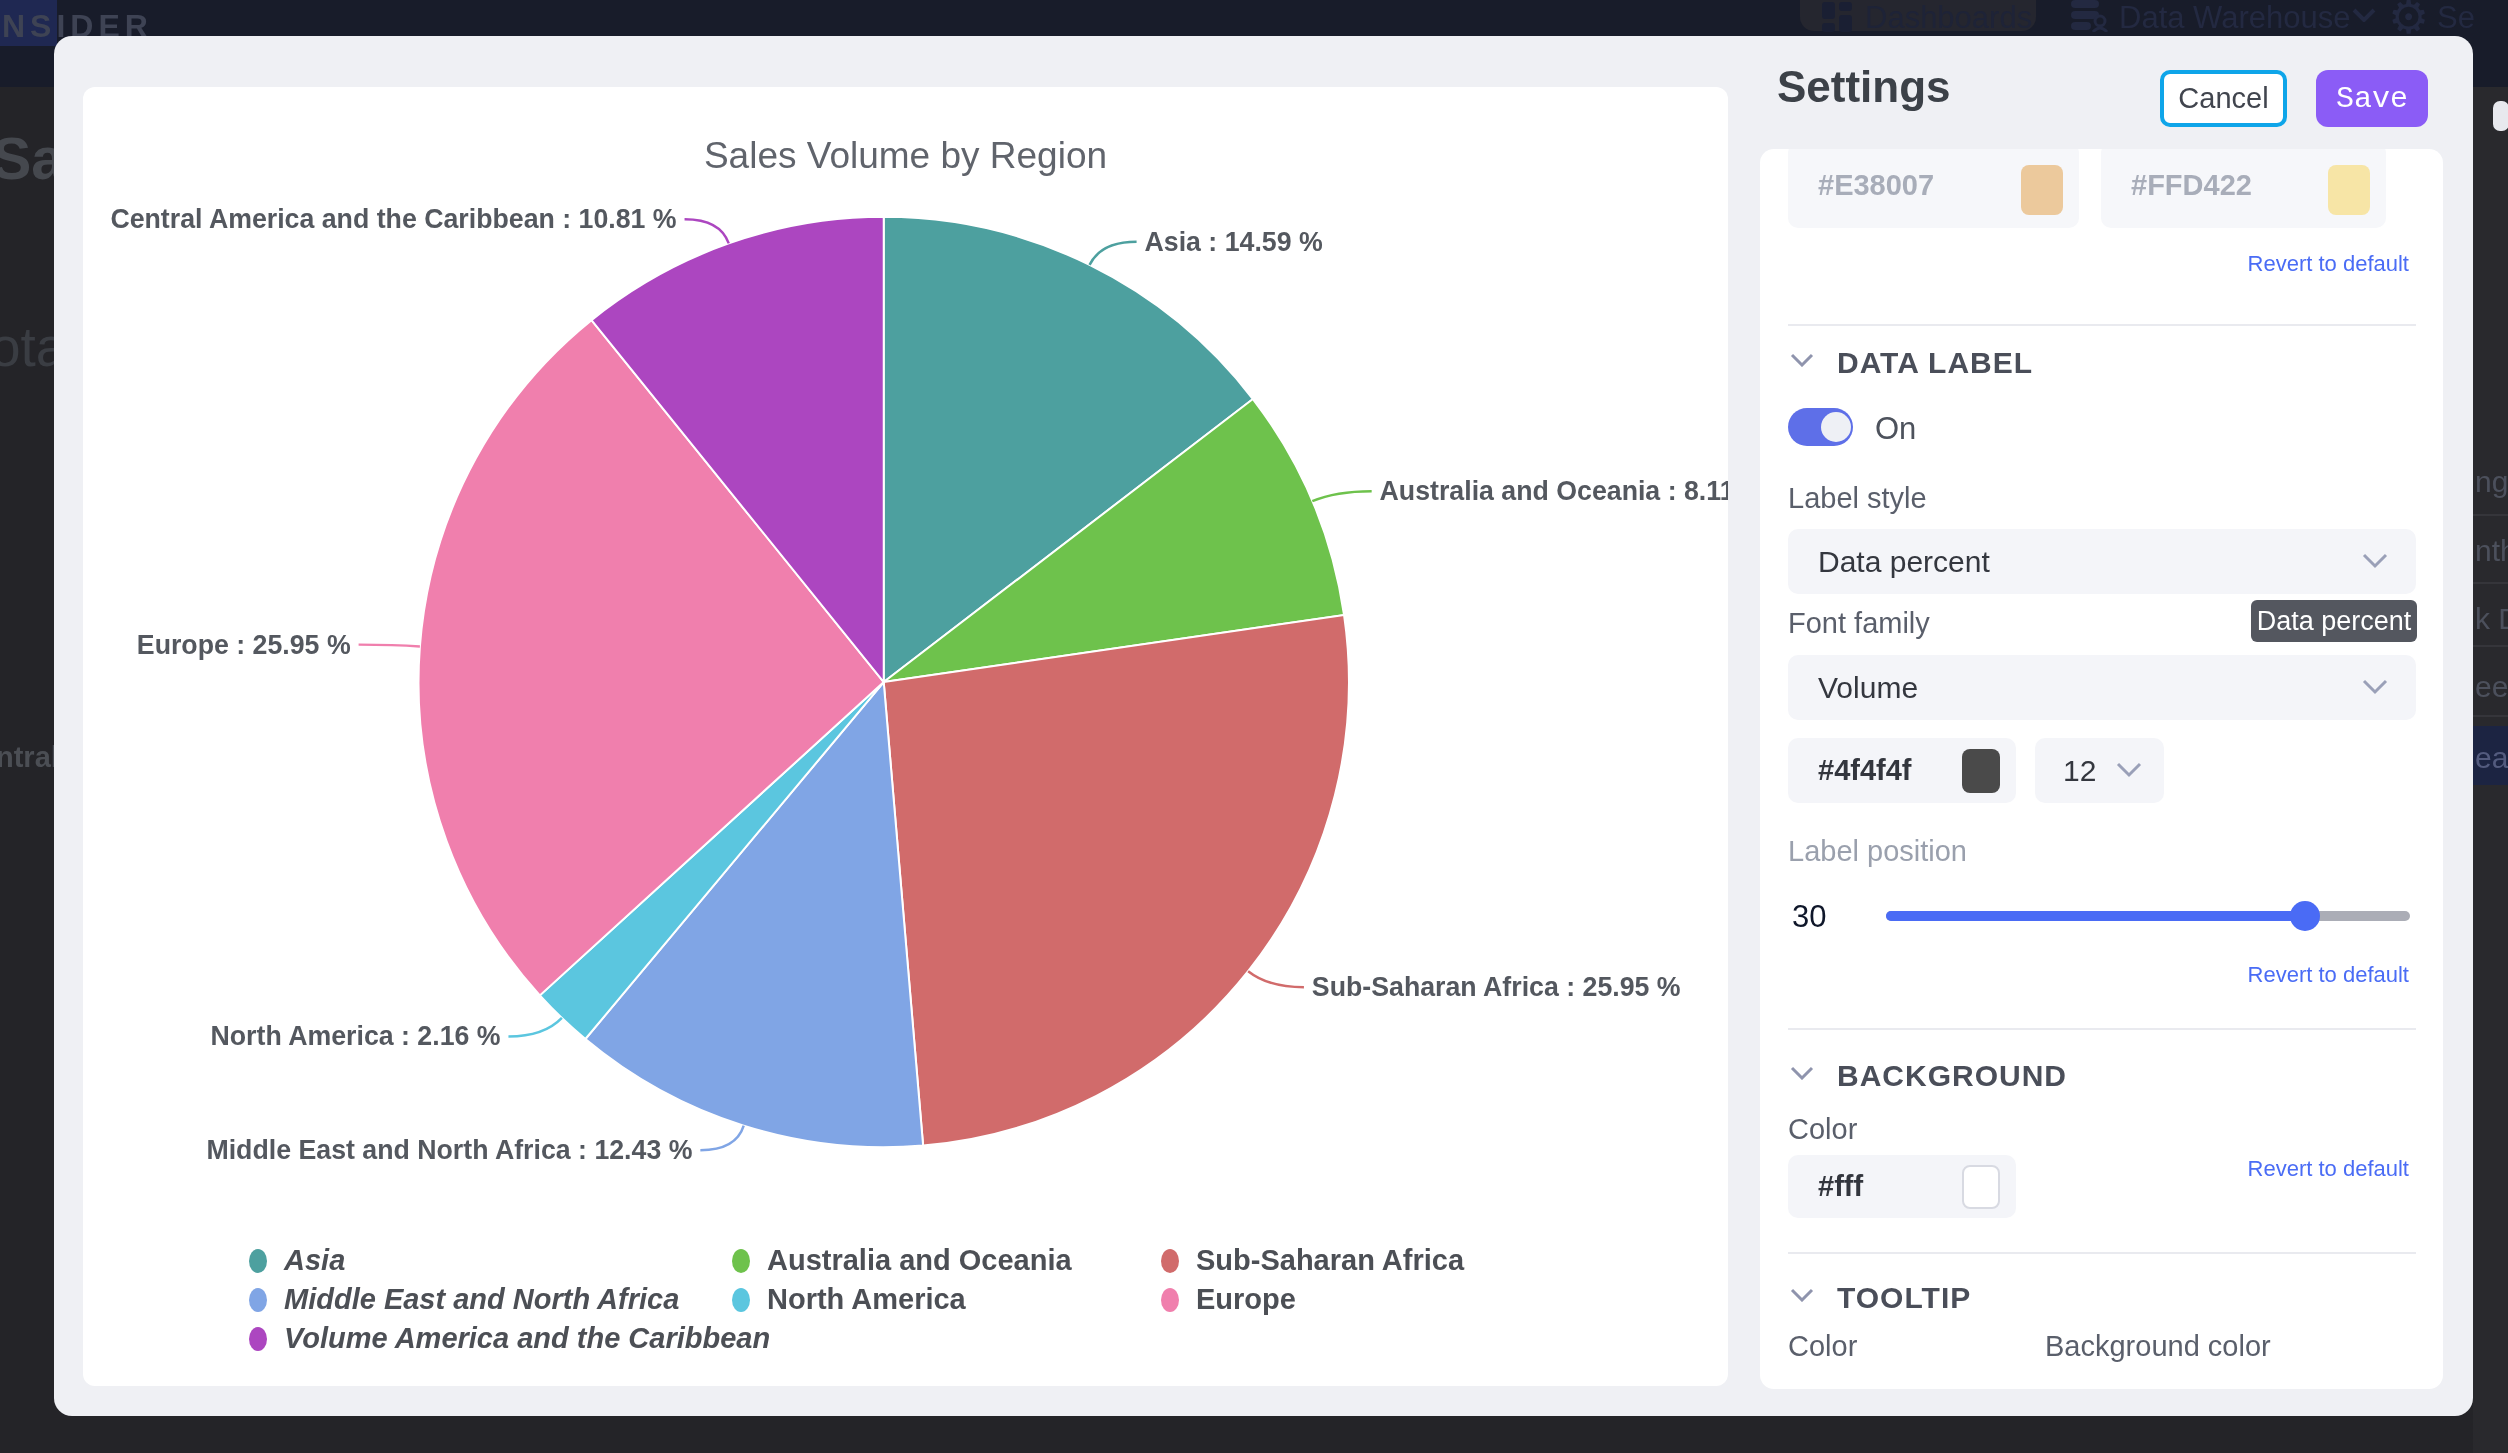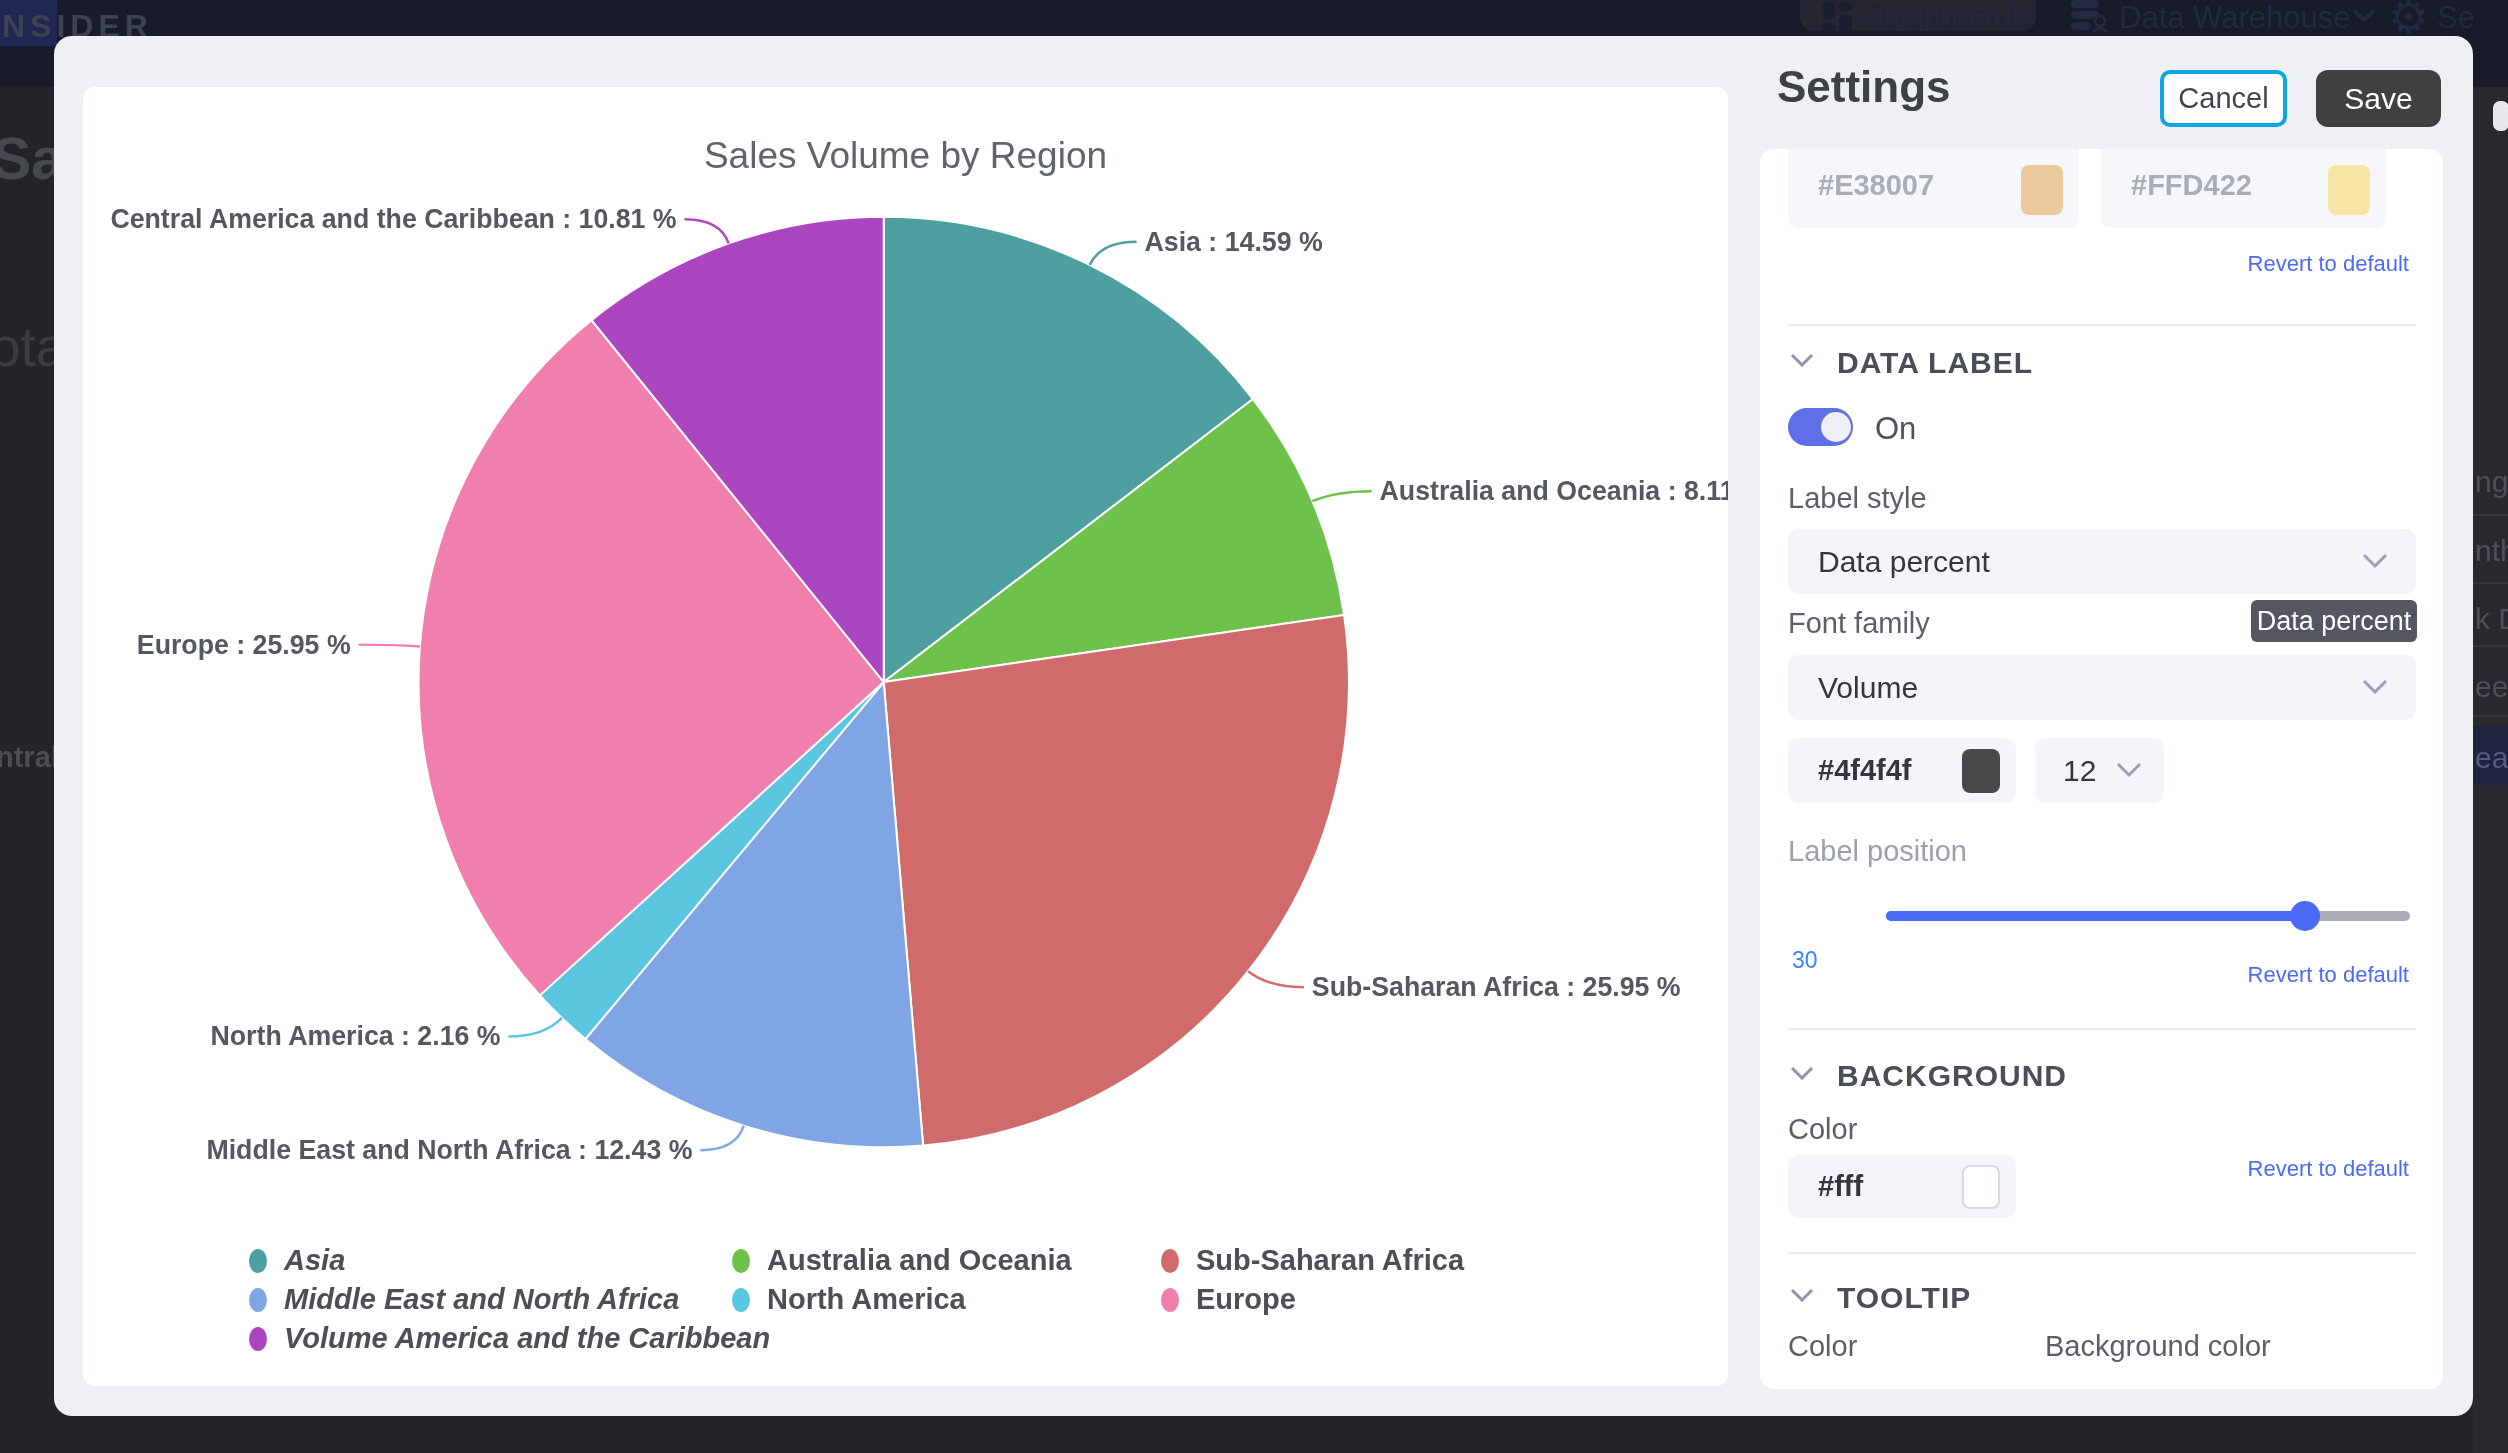--- a/index.html
+++ b/index.html
@@ -46,22 +46,22 @@
   .legend-col { position:absolute; }
   .legend-item { display:flex; align-items:center; height:39px; cursor:pointer; }
   .legend-marker { width:18px; height:24px; border-radius:50%; flex:none; }
   .legend-label { margin-left:17px; font-size:29px; font-weight:bold; color:#4c4f55; white-space:nowrap; }
 
   
   #settings-title { position:absolute; left:1723px; top:26px; font-size:44px; font-weight:bold; color:#3c4148; }
   #cancel-btn { position:absolute; left:2106px; top:34px; width:127px; height:57px; background:#fff;
                 border:4px solid #0ea5e9; border-radius:10px; font-size:29px; color:#41454e;
                 font-family:inherit; cursor:pointer; }
-  #save-btn { position:absolute; left:2262px; top:34px; width:125px; height:57px; background:#404040;
-              border:none; border-radius:12px; font-size:30px; color:#ffffff; font-family:Liberation Sans, sans-serif; cursor:pointer; }
+  #save-btn { position:absolute; left:2262px; top:34px; width:112px; height:57px; background:#8b5cf6;
+              border:none; border-radius:12px; font-size:30px; color:#ffffff; font-family:Liberation Mono, monospace; cursor:pointer; }
 
   #settings-card { position:absolute; left:1706px; top:113px; width:683px; height:1240px;
                    background:#ffffff; border-radius:14px; overflow:hidden; }
   .s-input { position:absolute; background:#f4f5f9; border-radius:10px; }
   .s-input .val { position:absolute; left:30px; top:0; font-size:29px; color:#33363e; line-height:65px;font-weight:bold; }
   .s-input.disabled { background:#f6f7fa; }
   .s-input.disabled .val { color:#a8adb9; line-height:85px; }
   .swatch { position:absolute; border-radius:8px; }
   .revert { position:absolute; right:34px; font-size:22px; color:#4a6cf5; cursor:pointer; white-space:nowrap; }
   .divider { position:absolute; left:28px; width:628px; height:2px; background:#e9eaef; }
@@ -73,21 +73,21 @@
   .dd-chev { position:absolute; right:28px; top:24px; }
 
   #toggle { position:absolute; left:28px; top:259px; width:65px; height:38px; border-radius:19px;
             background:#5e6fe8; cursor:pointer; }
   #toggle-knob { position:absolute; left:33px; top:4px; width:30px; height:30px; border-radius:50%; background:#eef0f5; }
   #on-label { position:absolute; left:115px; top:262px; font-size:31px; color:#4d525c; }
 
   #style-tooltip { position:absolute; left:491px; top:451px; width:166px; height:42px; background:#54575f;
                    border-radius:6px; color:#ffffff; font-size:27px; text-align:center; line-height:42px; }
 
-  #slider-value { position:absolute; left:32px; top:750px; font-size:23px; color:#3b82f6;margin-top:48px; }
+  #slider-value { position:absolute; left:32px; top:750px; font-size:31px; color:#0f172a; }
   #slider-track { position:absolute; left:126px; top:762px; width:524px; height:10px; border-radius:5px;
                   background:#abadb6; cursor:pointer; }
   #slider-fill { position:absolute; left:0; top:0; height:10px; border-radius:5px; background:#4a6bf5; }
   #slider-thumb { position:absolute; top:-10px; width:30px; height:30px; border-radius:50%; background:#4a6bf5; }
 
   .muted { color:#9aa0ad !important; }
   svg text { font-family:"Liberation Sans", sans-serif; }
 </style>
 </head>
 <body>

